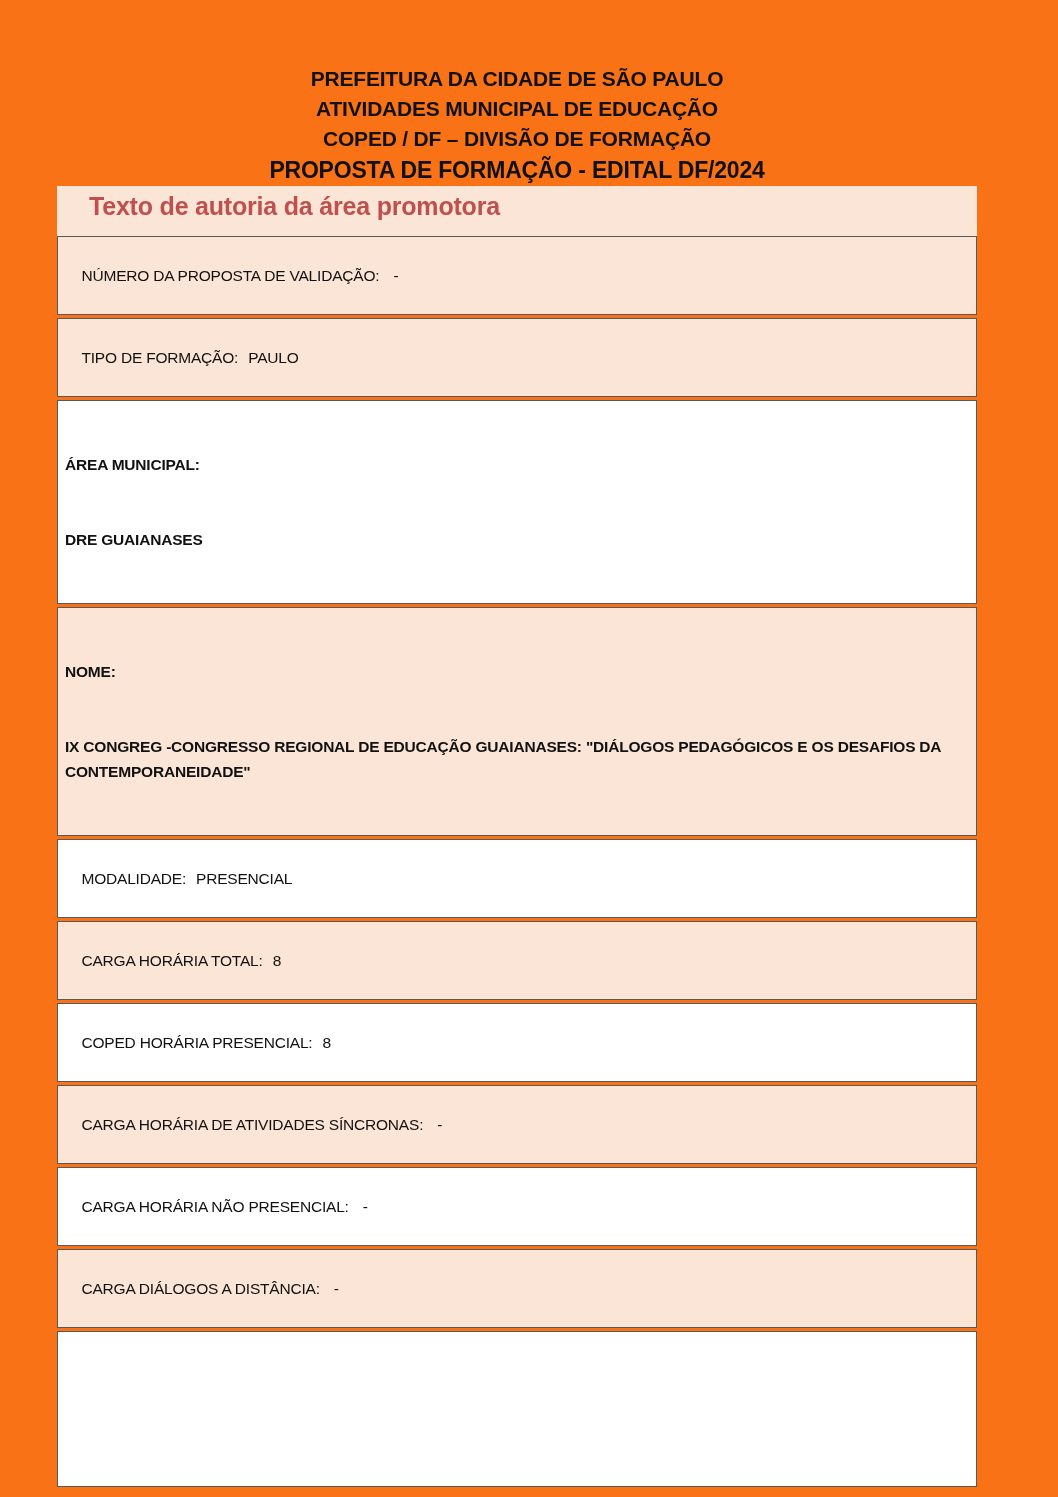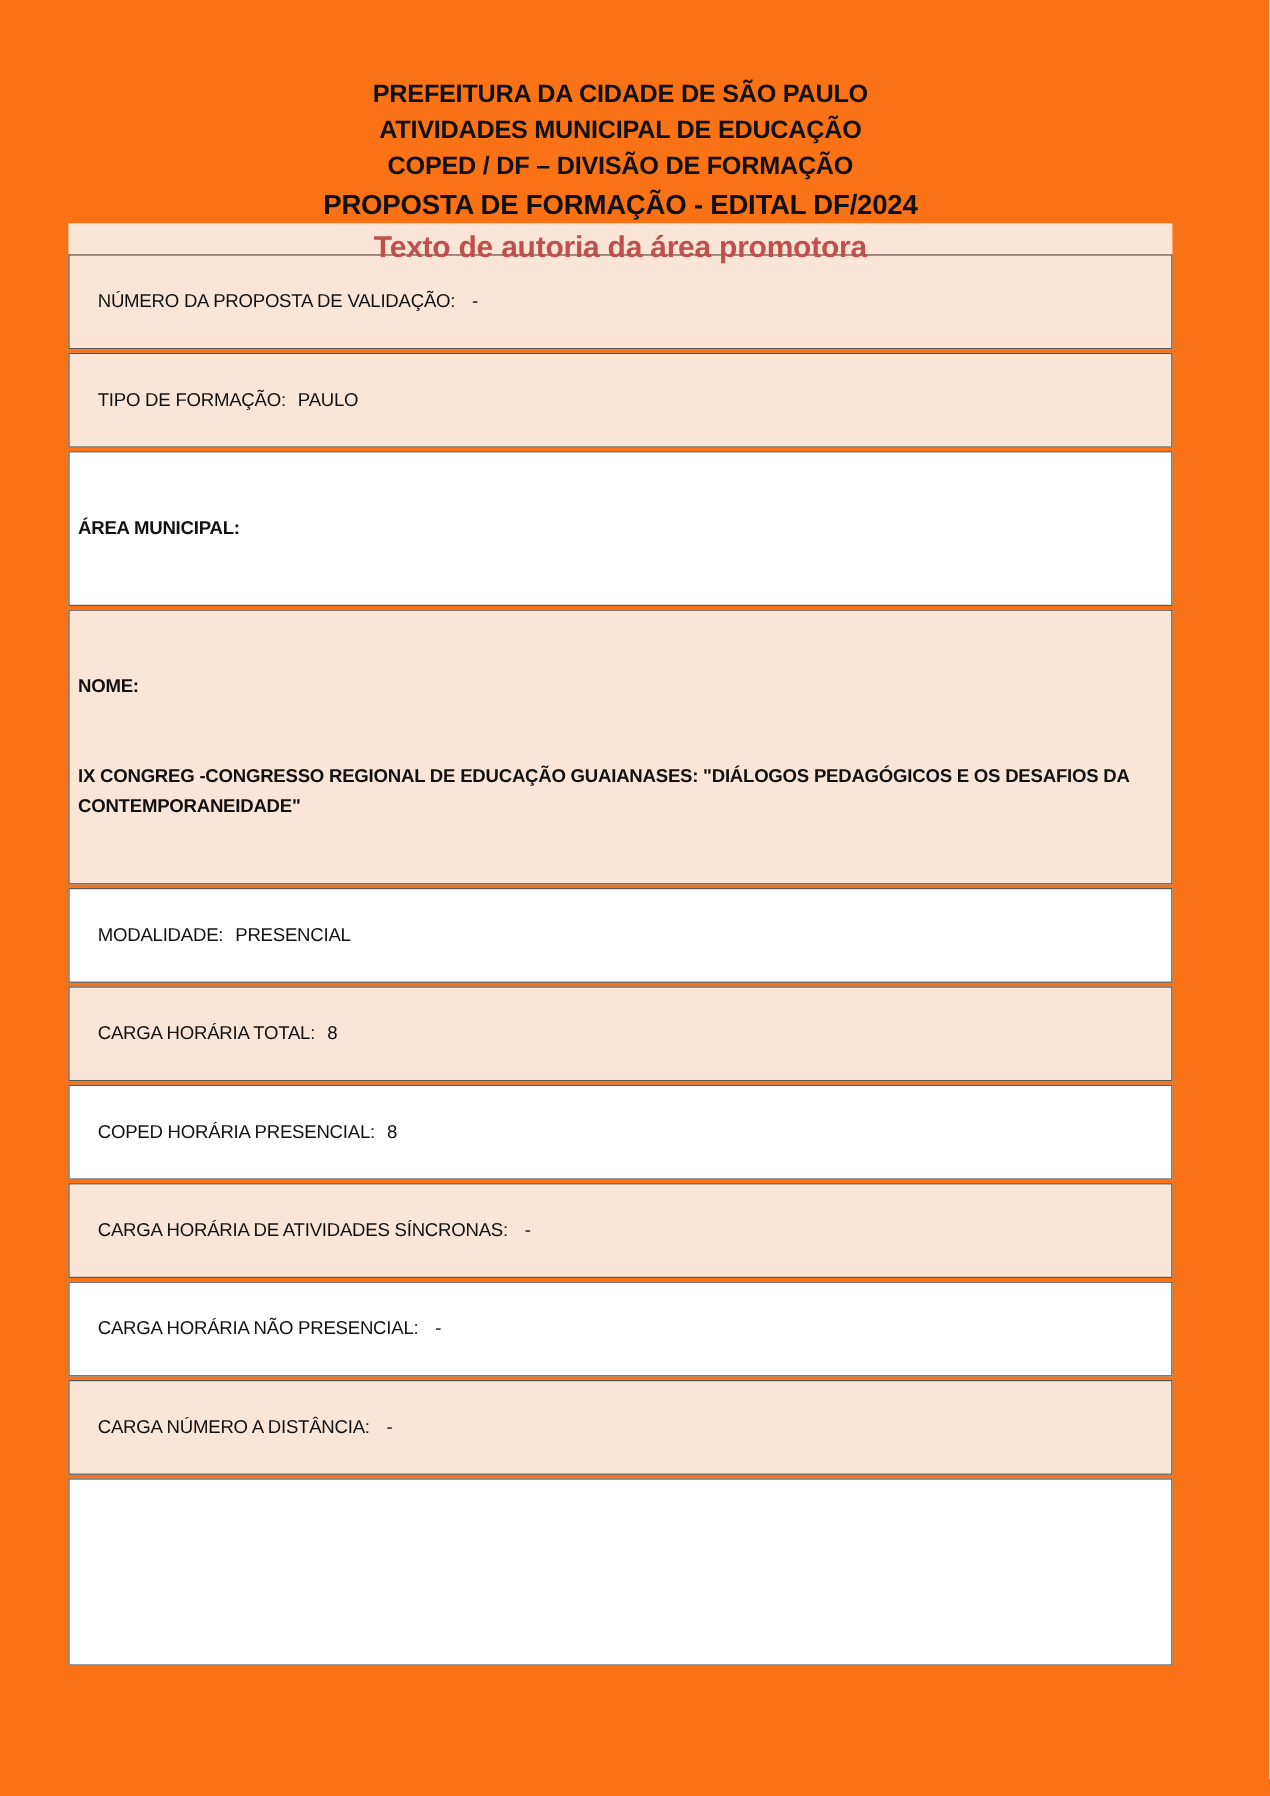--- a/index.html
+++ b/index.html
@@ -31,23 +31,23 @@
     letter-spacing:-0.2px;
     white-space:pre-wrap;
   }
   .h1-big{font-size:23px;line-height:32px;}
   .banner{
     background:var(--peach);
     color:var(--banner-red);
     font-weight:bold;
     font-size:25px;
     line-height:41px;
-    height:26px;
-    text-align:center;
+    height:50px;
     letter-spacing:-0.2px;
+    padding-left:32px;
   }
   
   .row{
     border:1px solid var(--border);
     background:#ffffff;
     padding:1px 7px;
     margin-bottom:3px;
     font-size:15.5px;
     line-height:25px;
     letter-spacing:-0.2px;
@@ -82,20 +82,21 @@
     <span class="lbl">NÚMERO DA PROPOSTA DE VALIDAÇÃO:</span><span class="val dash">-</span>
   </div>
 
 
   <div class="row peach">
     <span class="lbl">TIPO DE FORMAÇÃO:</span><span class="val">PAULO</span>
   </div>
 
   <div class="row bold">
     <div class="lbl">ÁREA MUNICIPAL:</div>
+    <div class="line">DRE GUAIANASES</div>
   </div>
 
   <div class="row peach bold">
     <div class="lbl">NOME:</div>
     <div class="line">IX CONGREG -CONGRESSO REGIONAL DE EDUCAÇÃO GUAIANASES: "DIÁLOGOS PEDAGÓGICOS E OS DESAFIOS DA CONTEMPORANEIDADE"</div>
   </div>
 
   <div class="row">
     <span class="lbl">MODALIDADE:</span><span class="val">PRESENCIAL</span>
   </div>
@@ -110,21 +111,21 @@
 
   <div class="row peach">
     <span class="lbl">CARGA HORÁRIA DE ATIVIDADES SÍNCRONAS:</span><span class="val dash">-</span>
   </div>
 
   <div class="row">
     <span class="lbl">CARGA HORÁRIA NÃO PRESENCIAL:</span><span class="val dash">-</span>
   </div>
 
   <div class="row peach">
-    <span class="lbl">CARGA NÚMERO A DISTÂNCIA:</span><span class="val dash">-</span>
+    <span class="lbl">CARGA DIÁLOGOS A DISTÂNCIA:</span><span class="val dash">-</span>
   </div>
 
   <div class="row block clip-just">
     
     
     
     
   </div>
 
 </div>

